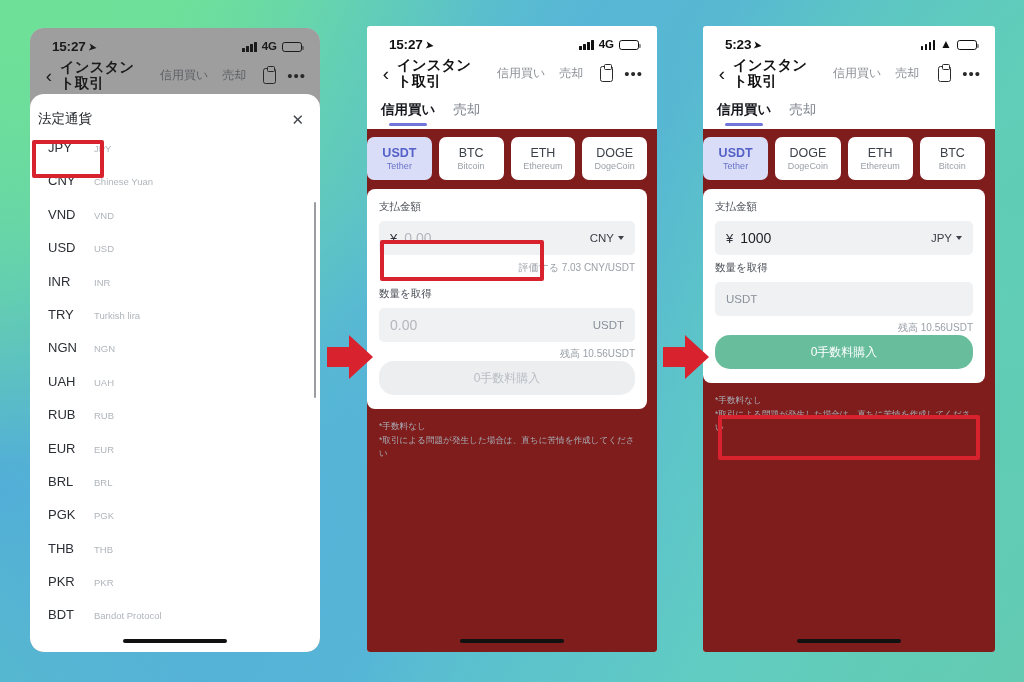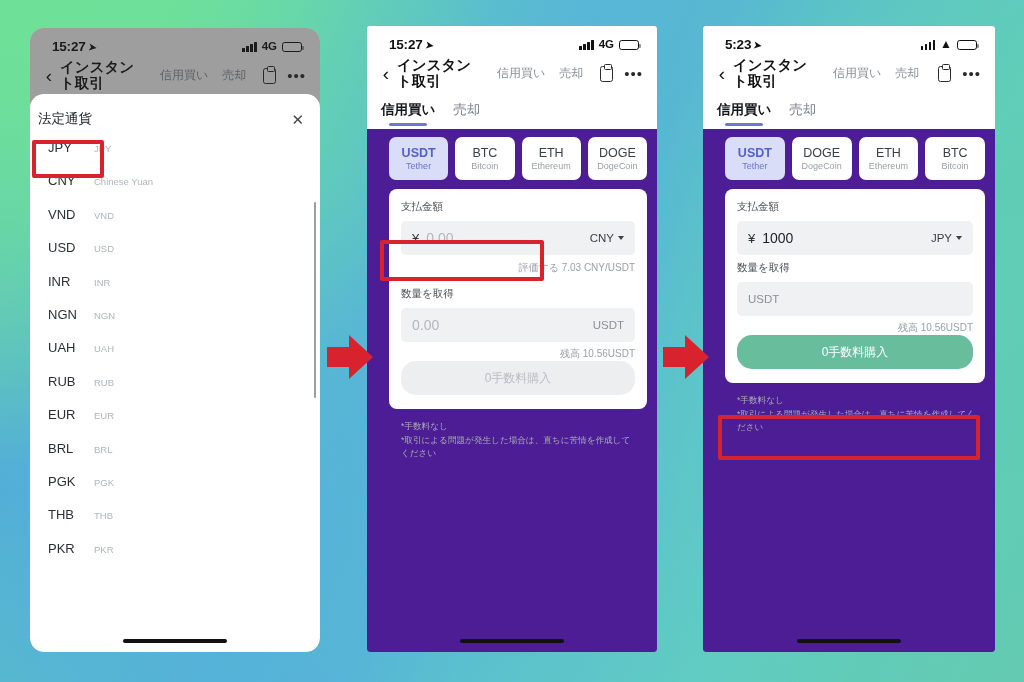--- a/index.html
+++ b/index.html
@@ -88,21 +88,21 @@
 
   
   .tabs { display:flex; align-items:center; gap:18px; padding: 2px 14px 0 14px; height: 34px; }
   .tab { font-size: 13.5px; color:#7c828c; position:relative; padding-bottom: 7px; }
   .tab.active { color:#15171c; font-weight:bold; }
   .tab.active::after {
     content:''; position:absolute; left:8px; right:8px; bottom:0; height:2.6px;
     background:#6f76d8; border-radius:2px;
   }
 
-  .body-bg { background:#4c1d95; padding: 8px 10px 0 22px; height: calc(100% - 30px - 32px - 34px); }
+  .body-bg { background:#7f1d1d; padding: 8px 10px 0 0; height: calc(100% - 30px - 32px - 34px); }
 
   
   .coins { display:flex; gap: 7px; margin-bottom: 9px; }
   .coin {
     flex:1; background:#fff; border-radius: 7px; height: 43px;
     display:flex; flex-direction:column; align-items:center; justify-content:center; gap:1px;
   }
   .coin .sym { font-size: 12.5px; color:#3b4048; }
   .coin .name { font-size: 9px; color:#9aa0a8; }
   .coin.sel { background:#d9ddf7; }
@@ -238,20 +238,24 @@
           </div>
           <div class="cur-item">
             <span class="cur-code">USD</span>
             <span class="cur-name">USD</span>
           </div>
           <div class="cur-item">
             <span class="cur-code">INR</span>
             <span class="cur-name">INR</span>
           </div>
           <div class="cur-item">
+            <span class="cur-code">TRY</span>
+            <span class="cur-name">Turkish lira</span>
+          </div>
+          <div class="cur-item">
             <span class="cur-code">NGN</span>
             <span class="cur-name">NGN</span>
           </div>
           <div class="cur-item">
             <span class="cur-code">UAH</span>
             <span class="cur-name">UAH</span>
           </div>
           <div class="cur-item">
             <span class="cur-code">RUB</span>
             <span class="cur-name">RUB</span>
@@ -268,20 +272,24 @@
             <span class="cur-code">PGK</span>
             <span class="cur-name">PGK</span>
           </div>
           <div class="cur-item">
             <span class="cur-code">THB</span>
             <span class="cur-name">THB</span>
           </div>
           <div class="cur-item">
             <span class="cur-code">PKR</span>
             <span class="cur-name">PKR</span>
+          </div>
+          <div class="cur-item">
+            <span class="cur-code">BDT</span>
+            <span class="cur-name">Bandot Protocol</span>
           </div>
         </div>
       <div class="sheet-scroll"></div>
       <div class="home-ind"></div>
     </div>
   </div>
 
   <div class="phone" id="phone2">
     <div class="statusbar">
       <div class="sb-time"><span>15:27</span><span class="loc">➤</span></div>

